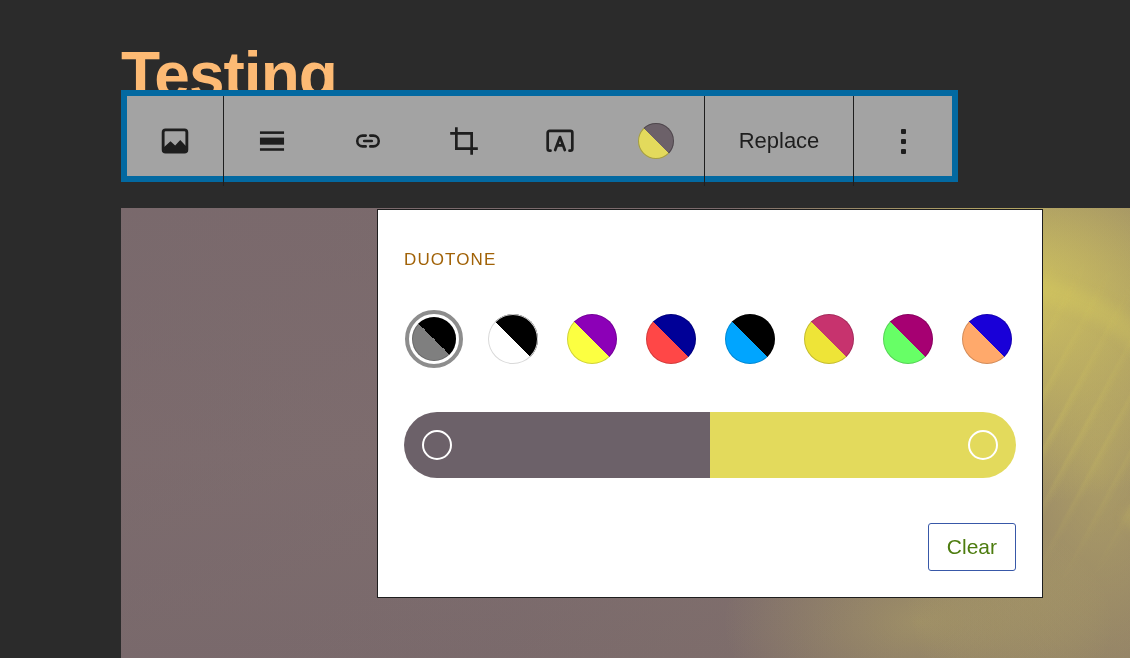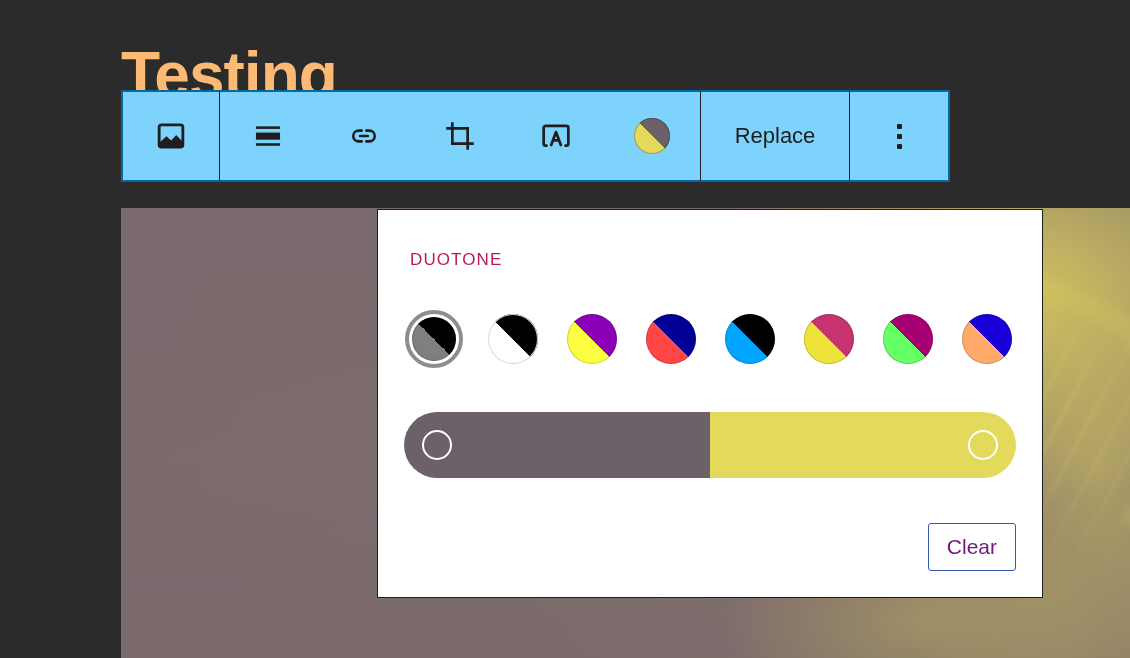--- a/index.html
+++ b/index.html
@@ -83,23 +83,23 @@
     filter: blur(6px);
   }
 
   
   #block-toolbar {
     position: absolute;
     left: 121px;
     top: 90px;
     height: 92px;
     display: flex;
-    align-items: center;
-    background: #7dd3fc;
-    border: 2px solid #0369a1;
+    align-items: flex-start;
+    background: #a3a3a3;
+    border: 6px solid #0369a1;
     z-index: 20;
   }
   .tb-group {
     display: flex;
     align-items: center;
   }
   .tb-group + .tb-group { border-left: 1px solid #1e1e1e; }
   .tb-btn {
     width: 48px;
     height: 90px;
@@ -155,23 +155,23 @@
     background: #fff;
     border: 1px solid #1e1e1e;
     z-index: 30;
     padding: 34px 26px 26px 26px;
     display: flex;
     flex-direction: column;
   }
   #duotone-title {
     font-size: 17px;
     letter-spacing: 1.1px;
-    color: #be185d;
+    color: #a16207;
     font-weight: 400;
-    margin: 6px 0 0 6px;
+    margin: 6px 0 0 0;
     text-transform: uppercase;
   }
 
   #swatch-row {
     display: flex;
     align-items: center;
     gap: 21px;
     margin-top: 40px;
     padding-left: 1px;
   }
@@ -238,21 +238,21 @@
     display: flex;
     justify-content: flex-end;
   }
   #clear-button {
     min-width: 88px;
     height: 48px;
     padding: 0 18px;
     background: #fff;
     border: 1px solid #3858a8;
     border-radius: 3px;
-    color: #701a75;
+    color: #4d7c0f;
     font-size: 21px;
     font-family: "Liberation Sans", sans-serif;
     cursor: pointer;
   }
 </style>
 </head>
 <body>
 
 <div id="editor-canvas">
 

